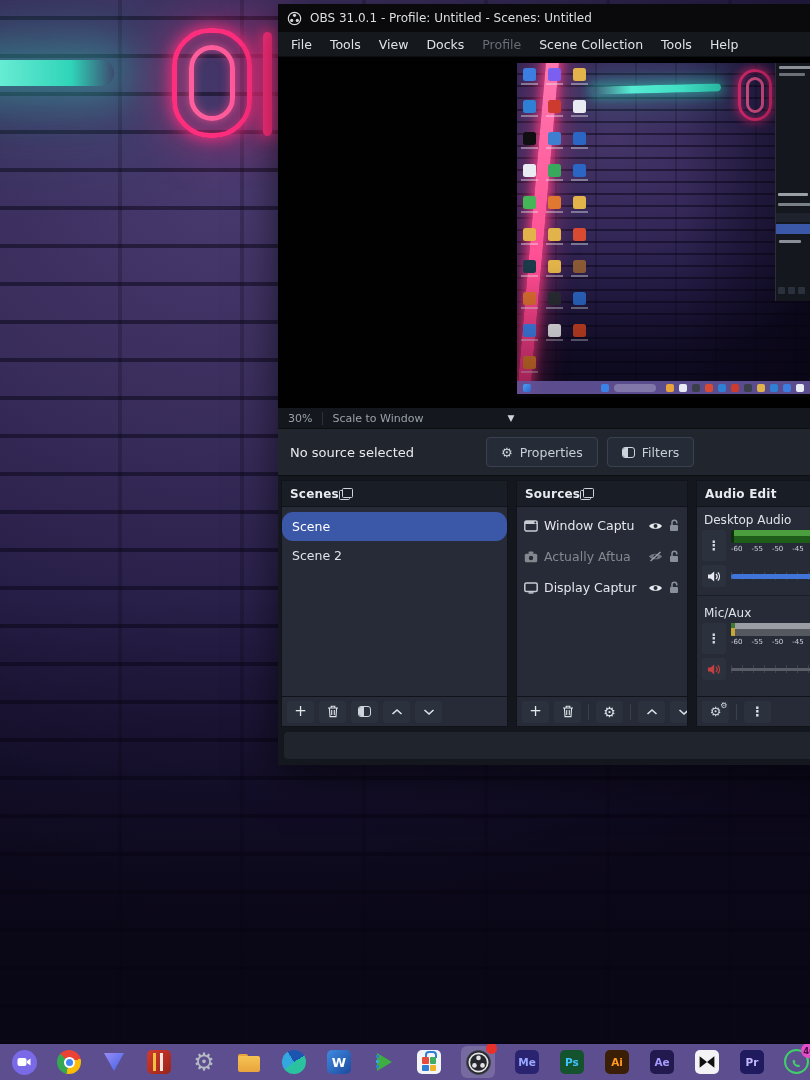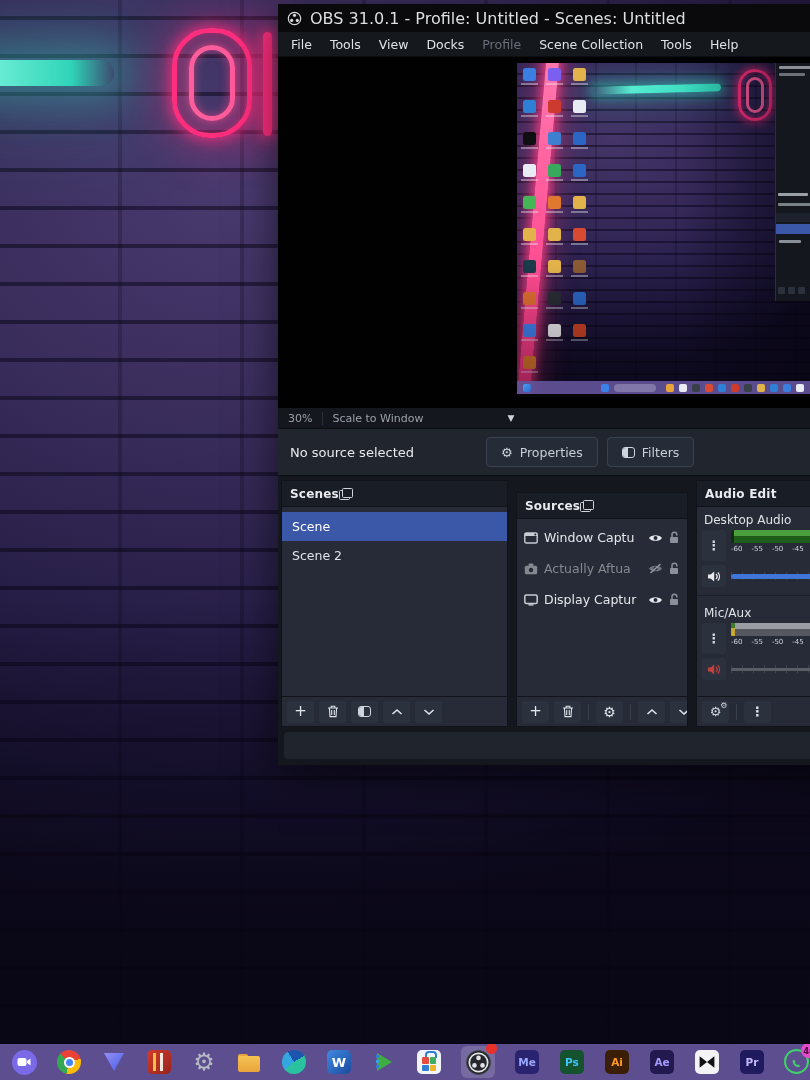--- a/index.html
+++ b/index.html
@@ -21,21 +21,21 @@
   .neon-zero-inner{position:absolute;left:12px;top:12px;width:46px;height:76px;border:5px solid #ff5e9d;border-radius:24px;
     box-shadow:0 0 12px 2px rgba(255,70,140,.8),inset 0 0 10px rgba(255,70,140,.6);}
   .neon-stroke{position:absolute;left:263px;top:32px;width:9px;height:104px;border-radius:5px;background:#ff2f7e;
     box-shadow:0 0 14px 3px rgba(255,47,126,.8),0 0 40px 14px rgba(255,47,126,.3);}
 
   
   .obs{position:absolute;left:278px;top:4px;width:560px;height:761px;background:#14171e;
     box-shadow:0 10px 40px rgba(0,0,0,.6);display:flex;flex-direction:column;}
   .titlebar{height:28px;background:#0a0a0c;display:flex;align-items:center;padding:0 9px;flex:none;}
   .obs-logo{width:15px;height:15px;margin-right:8px;flex:none;}
-  .title-text{font-size:16px;color:#dddfe3;white-space:nowrap;}
+  .title-text{font-size:12px;color:#dddfe3;white-space:nowrap;}
   .menubar{height:25px;background:#15181d;display:flex;align-items:center;padding:0 4px;flex:none;border-bottom:1px solid #0c0e12;}
   .menu-item{font-size:12.5px;color:#dfe3e8;padding:4px 9px;white-space:nowrap;}
   .menu-item.disabled{color:#686e77;}
 
   .preview{height:351px;background:#010102;position:relative;flex:none;overflow:hidden;}
 
   
   .capture{position:absolute;left:239px;top:6px;width:300px;height:334px;overflow:hidden;
     background:
       repeating-linear-gradient(90deg, transparent 0 38px, rgba(8,4,20,.22) 38px 40px),
@@ -83,36 +83,36 @@
   .srcbar .status{font-size:13px;color:#e8eaee;width:196px;flex:none;}
   .btn{height:30px;display:inline-flex;align-items:center;gap:7px;padding:0 14px;background:#262c37;border:1px solid #3b424f;border-radius:4px;color:#c9ced7;font-size:12.5px;margin-right:9px;}
   .btn .g{font-size:13px;color:#cfd4dc;line-height:1;}
   .filters-glyph{width:13px;height:11px;border:1.5px solid #cfd4dc;border-radius:3px;position:relative;overflow:hidden;}
   .filters-glyph::after{content:"";position:absolute;left:0;top:0;width:45%;height:100%;background:#cfd4dc;}
 
   
   .panels{flex:1;display:flex;gap:8px;padding:4px 3px 2px 3px;background:#14171e;overflow:hidden;}
   .panel{background:#262b37;border:1px solid #10131a;display:flex;flex-direction:column;overflow:hidden;}
   .panel.scenes{width:227px;flex:none;}
-  .panel.sources{width:172px;flex:none;margin-top:12px;}
+  .panel.sources{width:172px;flex:none;}
   .panel.mixer{width:170px;flex:none;}
   .panel-h{height:26px;background:#181d26;display:flex;align-items:center;justify-content:flex-start;padding:0 8px;flex:none;border-bottom:1px solid #10131a;}
   .panel-h .ph-title{font-size:12px;font-weight:bold;color:#e8eaf0;letter-spacing:.2px;}
   .popout{width:14px;height:12px;position:relative;flex:none;}
   .popout::before{content:"";position:absolute;left:0;bottom:0;width:9px;height:8px;border:1.4px solid #cfd4db;border-radius:1.5px;}
   .popout::after{content:"";position:absolute;right:0;top:0;width:9px;height:8px;border:1.4px solid #cfd4db;border-radius:1.5px;background:#181d26;}
   .panel-body{flex:1;overflow:hidden;position:relative;}
   .panel-tools{height:30px;border-top:1px solid #10131a;display:flex;align-items:center;gap:5px;padding:0 5px;flex:none;}
   .tool-btn{width:27px;height:22px;background:#2b313d;border-radius:3px;display:inline-flex;align-items:center;justify-content:center;color:#dfe3e8;flex:none;}
   .tool-btn svg{display:block;}
   .tool-sep{width:1px;height:16px;background:#3a404c;margin:0 2px;flex:none;}
   .plus-glyph{font-size:15px;line-height:1;color:#e4e7ec;margin-top:-1px;}
 
   .scene-row{height:29px;display:flex;align-items:center;padding:0 10px;font-size:12.5px;color:#dfe3e8;}
-  .scene-row.selected{background:#3a57a8;color:#ffffff;}
+  .scene-row.selected{background:#3a57a8;color:#ffffff;border-radius:11px;}
   .scenes-list{padding-top:5px;}
 
   .src-row{height:31px;display:flex;align-items:center;padding:0 7px;gap:6px;}
   .src-row .s-ico{flex:none;color:#c8ccd4;display:flex;}
   .src-row .s-label{font-size:12.5px;color:#e4e7ec;white-space:nowrap;overflow:hidden;flex:1;}
   .src-row.dim .s-label{color:#83898f;}
   .src-row.dim .s-ico{color:#83898f;}
   .src-row .s-eye,.src-row .s-lock{flex:none;display:flex;}
   .sources-list{padding-top:3px;}
 

